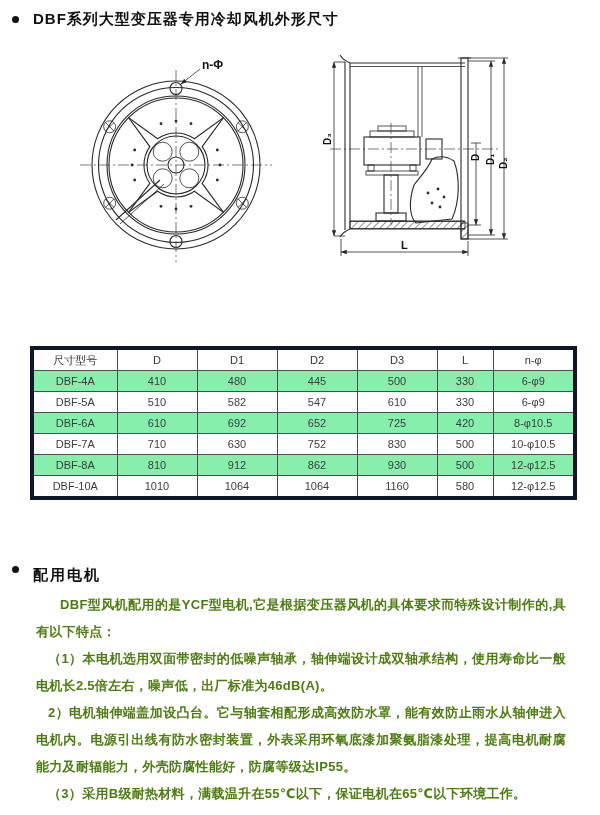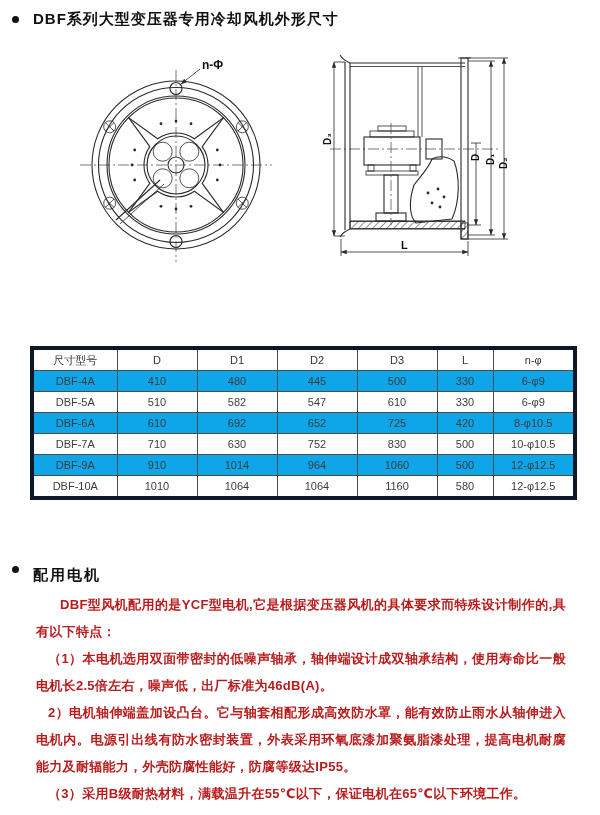--- a/index.html
+++ b/index.html
@@ -24,27 +24,27 @@
   
   table.size{
     position:absolute;left:30px;top:346px;width:543px;border-collapse:collapse;
     border:4px solid #0f172a;table-layout:fixed;
   }
   table.size th,table.size td{
     border:1px solid #4c4c4c;text-align:center;font-size:11px;font-weight:normal;
     color:#3c3c3c;height:20px;padding:0 2px;overflow:hidden;white-space:nowrap;
   }
   table.size th{color:#333;}
-  table.size tr.stripe td{background:#0ea5e9;}
+  table.size tr.stripe td{background:#86efac;}
   
   .section-row{position:absolute;left:12px;top:566px;display:flex;gap:14px;}
   .section-text{font-size:15px;font-weight:bold;letter-spacing:2px;color:#111;}
   .paras{position:absolute;left:36px;top:591px;width:530px;}
   .paras p{
-    margin:0;font-size:13px;font-weight:bold;line-height:27px;color:#b91c1c;
+    margin:0;font-size:13px;font-weight:bold;line-height:27px;color:#4d7c0f;
     text-align:justify;text-indent:12px;letter-spacing:0.3px;
   }
   .paras p.first{text-indent:24px;}
 </style>
 </head>
 <body>
 
 <div class="page">
 
   <div class="title-row">
@@ -267,25 +267,25 @@
         <tr>
           <td>DBF-7A</td>
           <td>710</td>
           <td>630</td>
           <td>752</td>
           <td>830</td>
           <td>500</td>
           <td>10-φ10.5</td>
         </tr>
         <tr class="stripe">
-          <td>DBF-9A</td>
-          <td>910</td>
-          <td>1014</td>
-          <td>964</td>
-          <td>1060</td>
+          <td>DBF-8A</td>
+          <td>810</td>
+          <td>912</td>
+          <td>862</td>
+          <td>930</td>
           <td>500</td>
           <td>12-φ12.5</td>
         </tr>
         <tr>
           <td>DBF-10A</td>
           <td>1010</td>
           <td>1064</td>
           <td>1064</td>
           <td>1160</td>
           <td>580</td>

